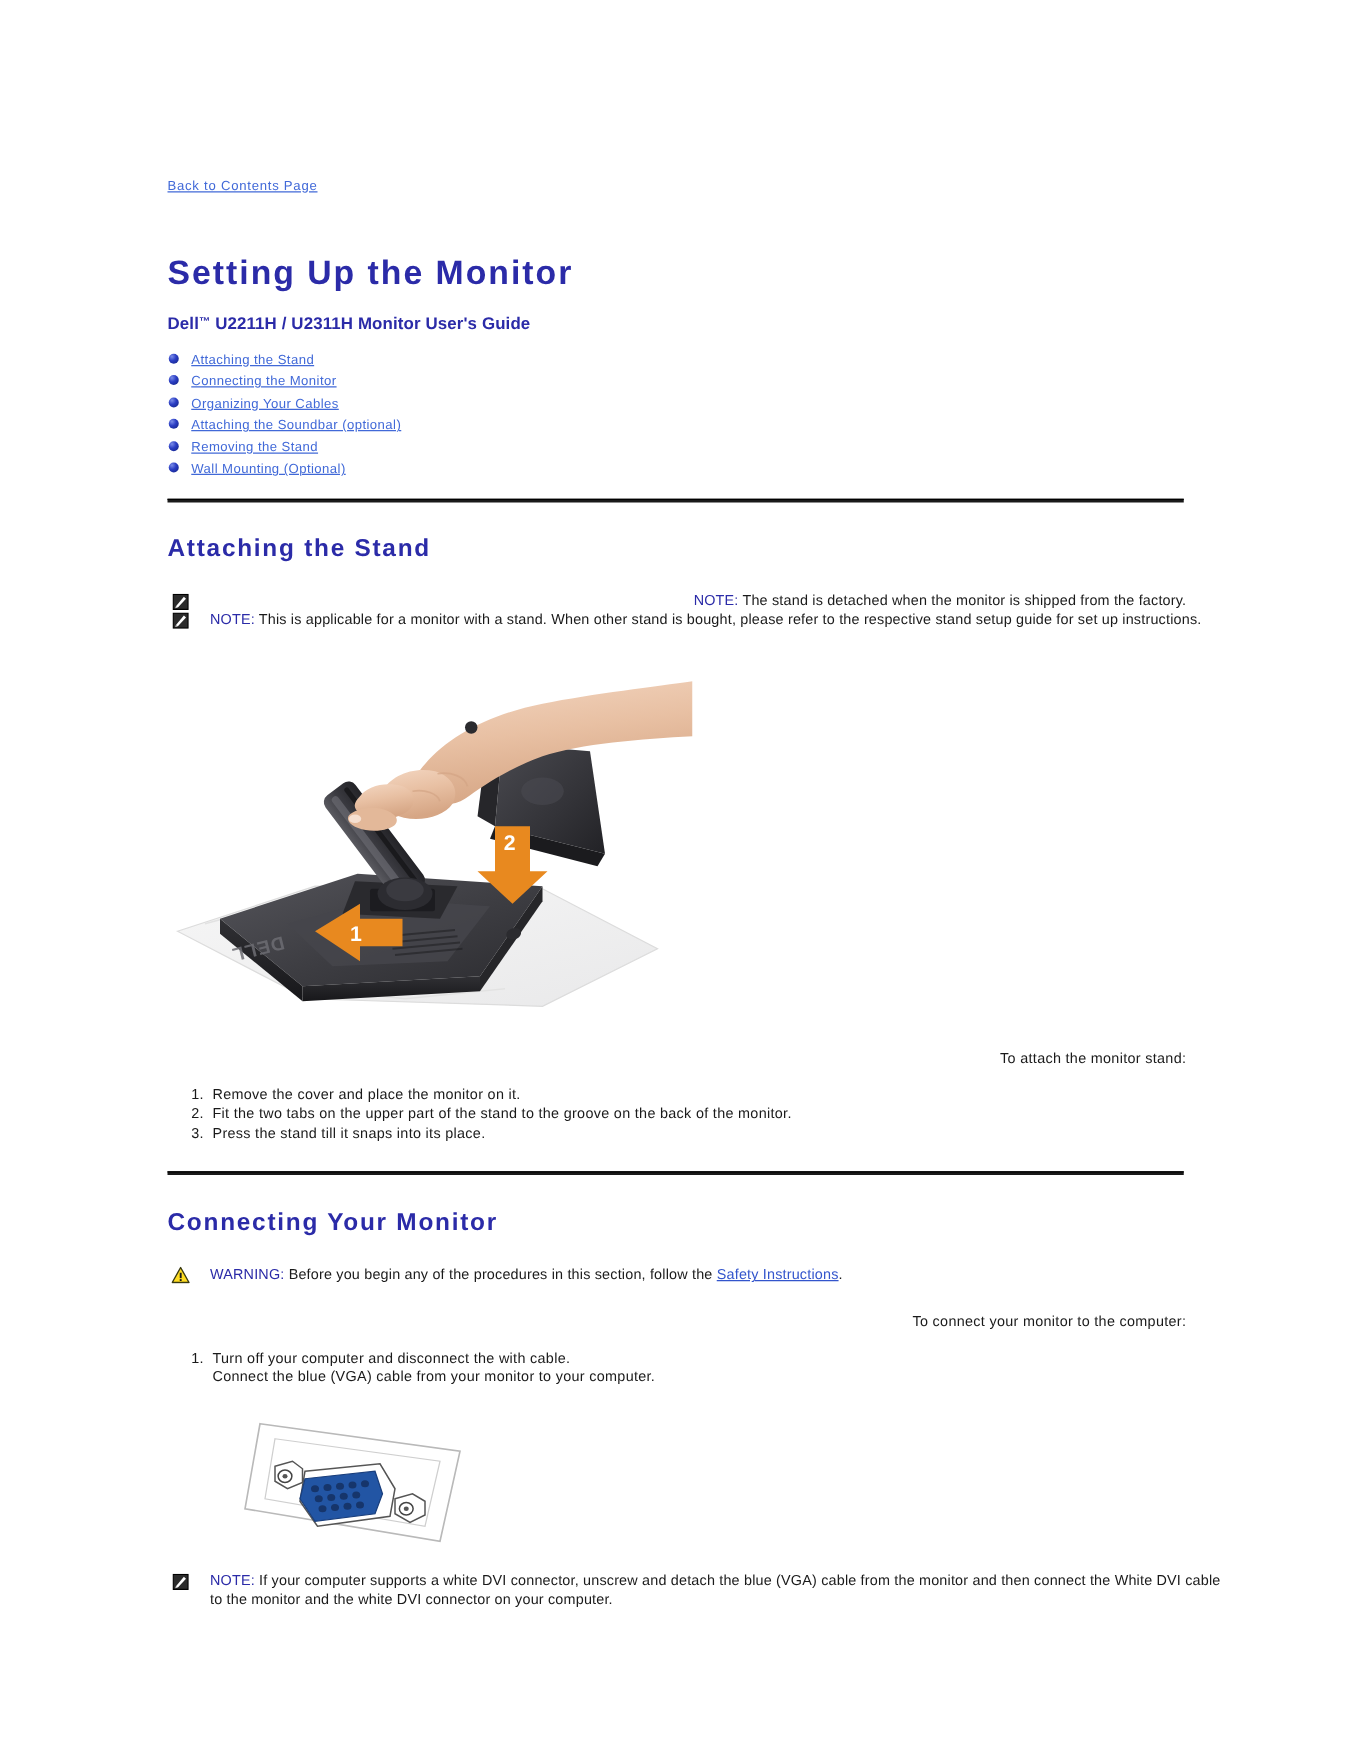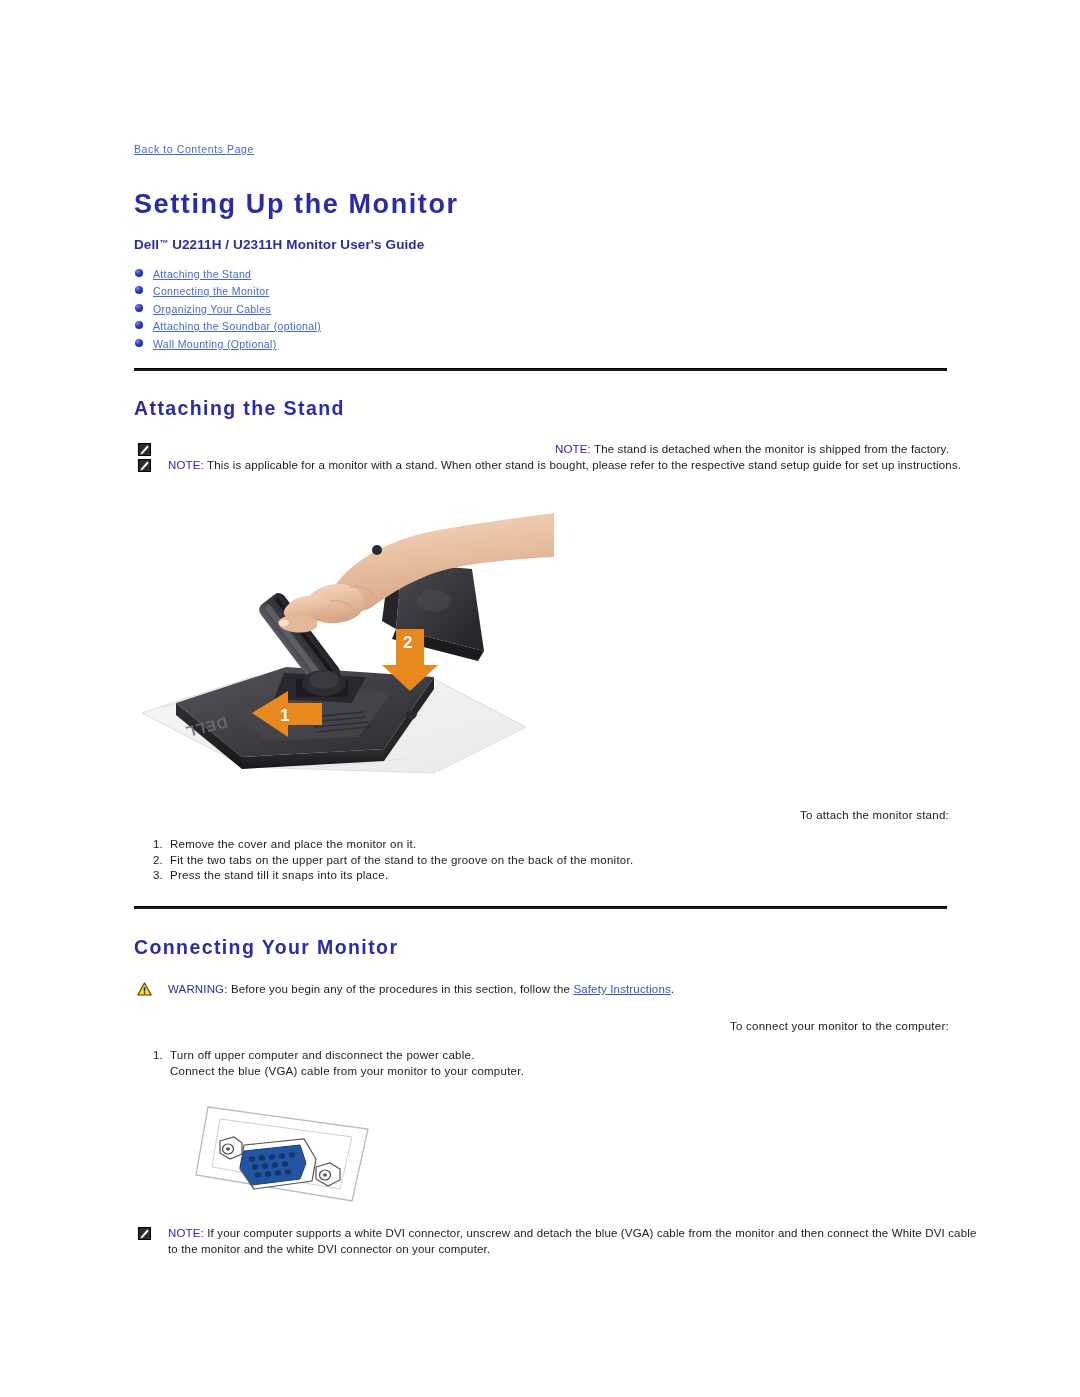--- a/index.html
+++ b/index.html
@@ -42,21 +42,21 @@
     text-decoration: underline;
     cursor: pointer;
   }
 
   
   h1.page-title {
     font-size: 27px;
     font-weight: bold;
     color: #2b2ba8;
     letter-spacing: 1.6px;
-    margin: 33px 0 0 0;
+    margin: 47px 0 0 0;
     line-height: 1.1;
     font-family: "Liberation Sans", sans-serif;
   }
   .subtitle {
     font-size: 13.5px;
     font-weight: bold;
     color: #2b2ba8;
     margin: 17px 0 0 0;
     letter-spacing: 0.1px;
   }
@@ -207,20 +207,21 @@
 
     
     <div class="subtitle"><span>Dell</span><span class="tm">™</span><span> U2211H / U2311H Monitor User's Guide</span></div>
 
     
     <ul class="toc">
       <li><span class="ball"></span><a>Attaching the Stand</a></li>
       <li><span class="ball"></span><a>Connecting the Monitor</a></li>
       <li><span class="ball"></span><a>Organizing Your Cables</a></li>
       <li><span class="ball"></span><a>Attaching the Soundbar (optional)</a></li>
+      <li><span class="ball"></span><a>Removing the Stand</a></li>
       <li><span class="ball"></span><a>Wall Mounting (Optional)</a></li>
     </ul>
 
     
     <div class="rule" style="margin-top:17px;"></div>
 
     
     <h2 class="section-title" style="margin-top:26px;">Attaching the Stand</h2>
 
     <div class="note" style="margin-top:22px;text-align:right;">
@@ -364,21 +365,21 @@
           <rect x="6.8" y="5.2" width="1.5" height="4.3" fill="#1a1a1a"></rect>
           <rect x="6.8" y="10.3" width="1.5" height="1.5" fill="#1a1a1a"></rect>
         </svg>
       </span>
       <span class="warn-label">WARNING:</span><span> Before you begin any of the procedures in this section, follow the </span><a class="inline-link">Safety Instructions</a><span>.</span>
     </div>
 
     <div class="body-text" style="margin-top:21px;">To connect your monitor to the computer:</div>
 
     <ol class="steps" style="margin-top:14px;">
-      <li><span class="num">1.</span><span>Turn off upper computer and disconnect the power cable.</span></li>
+      <li><span class="num">1.</span><span>Turn off your computer and disconnect the with cable.</span></li>
     </ol>
     <div class="substep" style="">Connect the blue (VGA) cable from your monitor to your computer.</div>
 
     
     <div class="figure-vga" style="margin-top:18px; margin-left:58px;">
       <svg viewBox="0 0 190 115" width="190" height="115" aria-hidden="true">
 
         <polygon points="16,10 176,32 160,104 4,78" fill="#ffffff" stroke="#b9b9b9" stroke-width="1.3"></polygon>
         <polygon points="28,22 160,40 148,92 20,70" fill="#ffffff" stroke="#cfcfcf" stroke-width="1"></polygon>
 

